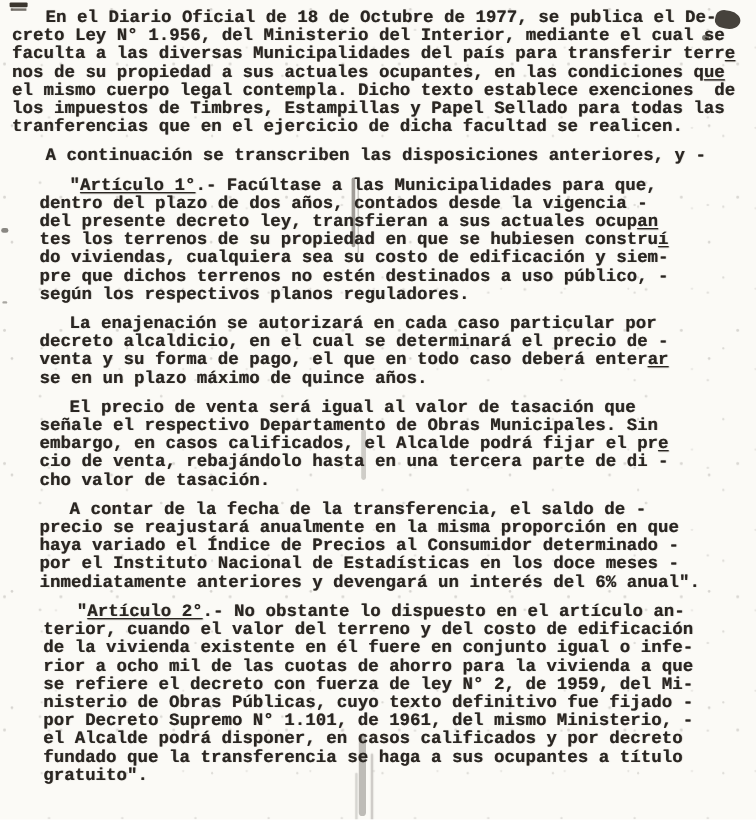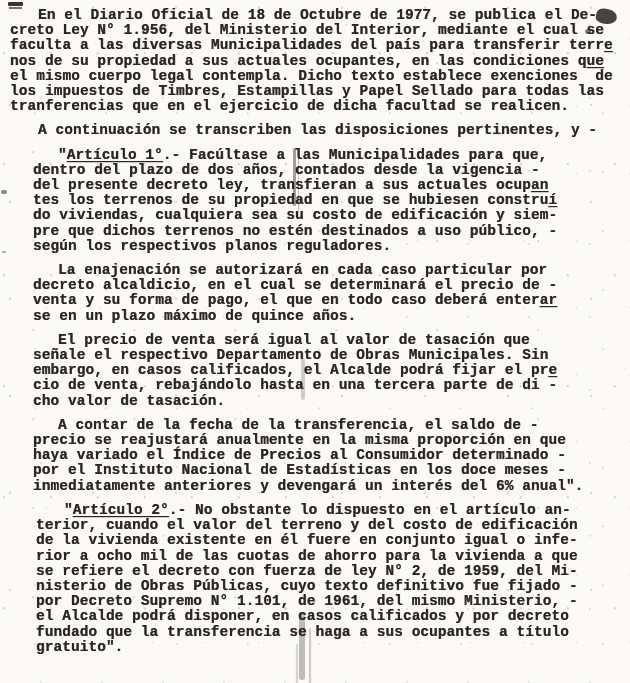--- a/index.html
+++ b/index.html
@@ -52,20 +52,20 @@
 <div class="page" style="background-color: rgb(251, 250, 246); color: rgb(42, 38, 34); padding-left: 32px;">
   <div class="artifact a-tl"></div>
   <div class="artifact a-tr"></div>
   <div class="artifact a-tr2"></div>
   <div class="artifact a-v1"></div>
   <div class="artifact a-v2"></div>
   <div class="artifact a-v3"></div>
   <div class="artifact a-le"></div>
   <div class="text">
       <div class="para lvl-page"><span class="line first"><span>En el Diario Oficial de 18 de Octubre de 1977, se publica el De-</span></span><span class="line"><span>creto Ley N° 1.956, del Ministerio del Interior, mediante el cual se</span></span><span class="line"><span>faculta a las diversas Municipalidades del país para transferir terr</span><span class="u">e</span></span><span class="line"><span>nos de su propiedad a sus actuales ocupantes, en las condiciones q</span><span class="u">ue</span></span><span class="line"><span>el mismo cuerpo legal contempla. Dicho texto establece exenciones  de</span></span><span class="line"><span>los impuestos de Timbres, Estampillas y Papel Sellado para todas las</span></span><span class="line"><span>tranferencias que en el ejercicio de dicha facultad se realicen.</span></span></div>
-      <div class="para lvl-page"><span class="line first"><span>A continuación se transcriben las disposiciones pertinentes, y -</span></span></div>
+      <div class="para lvl-page"><span class="line first"><span>A continuación se transcriben las disposiciones anteriores, y -</span></span></div>
       <div class="para lvl-quote"><span class="line first"><span>"</span><span class="u">Artículo 1°</span><span>.- Facúltase a las Municipalidades para que,</span></span><span class="line"><span>dentro del plazo de dos años, contados desde la vigencia -</span></span><span class="line"><span>del presente decreto ley, transfieran a sus actuales ocup</span><span class="u">an</span></span><span class="line"><span>tes los terrenos de su propiedad en que se hubiesen constru</span><span class="u">í</span></span><span class="line"><span>do viviendas, cualquiera sea su costo de edificación y siem-</span></span><span class="line"><span>pre que dichos terrenos no estén destinados a uso público, -</span></span><span class="line"><span>según los respectivos planos reguladores.</span></span></div>
       <div class="para lvl-quote"><span class="line first"><span>La enajenación se autorizará en cada caso particular por</span></span><span class="line"><span>decreto alcaldicio, en el cual se determinará el precio de -</span></span><span class="line"><span>venta y su forma de pago, el que en todo caso deberá enter</span><span class="u">ar</span></span><span class="line"><span>se en un plazo máximo de quince años.</span></span></div>
       <div class="para lvl-quote"><span class="line first"><span>El precio de venta será igual al valor de tasación que</span></span><span class="line"><span>señale el respectivo Departamento de Obras Municipales. Sin</span></span><span class="line"><span>embargo, en casos calificados, el Alcalde podrá fijar el pr</span><span class="u">e</span></span><span class="line"><span>cio de venta, rebajándolo hasta en una tercera parte de di -</span></span><span class="line"><span>cho valor de tasación.</span></span></div>
       <div class="para lvl-quote"><span class="line first"><span>A contar de la fecha de la transferencia, el saldo de -</span></span><span class="line"><span>precio se reajustará anualmente en la misma proporción en que</span></span><span class="line"><span>haya variado el Índice de Precios al Consumidor determinado -</span></span><span class="line"><span>por el Instituto Nacional de Estadísticas en los doce meses -</span></span><span class="line"><span>inmediatamente anteriores y devengará un interés del 6% anual".</span></span></div>
       <div class="para lvl-quote2"><span class="line first"><span>"</span><span class="u">Artículo 2°</span><span>.- No obstante lo dispuesto en el artículo an-</span></span><span class="line"><span>terior, cuando el valor del terreno y del costo de edificación</span></span><span class="line"><span>de la vivienda existente en él fuere en conjunto igual o infe-</span></span><span class="line"><span>rior a ocho mil de las cuotas de ahorro para la vivienda a que</span></span><span class="line"><span>se refiere el decreto con fuerza de ley N° 2, de 1959, del Mi-</span></span><span class="line"><span>nisterio de Obras Públicas, cuyo texto definitivo fue fijado -</span></span><span class="line"><span>por Decreto Supremo N° 1.101, de 1961, del mismo Ministerio, -</span></span><span class="line"><span>el Alcalde podrá disponer, en casos calificados y por decreto</span></span><span class="line"><span>fundado que la transferencia se haga a sus ocupantes a título</span></span><span class="line"><span>gratuito".</span></span></div>
     </div>
 </div>
 
 </body></html>

